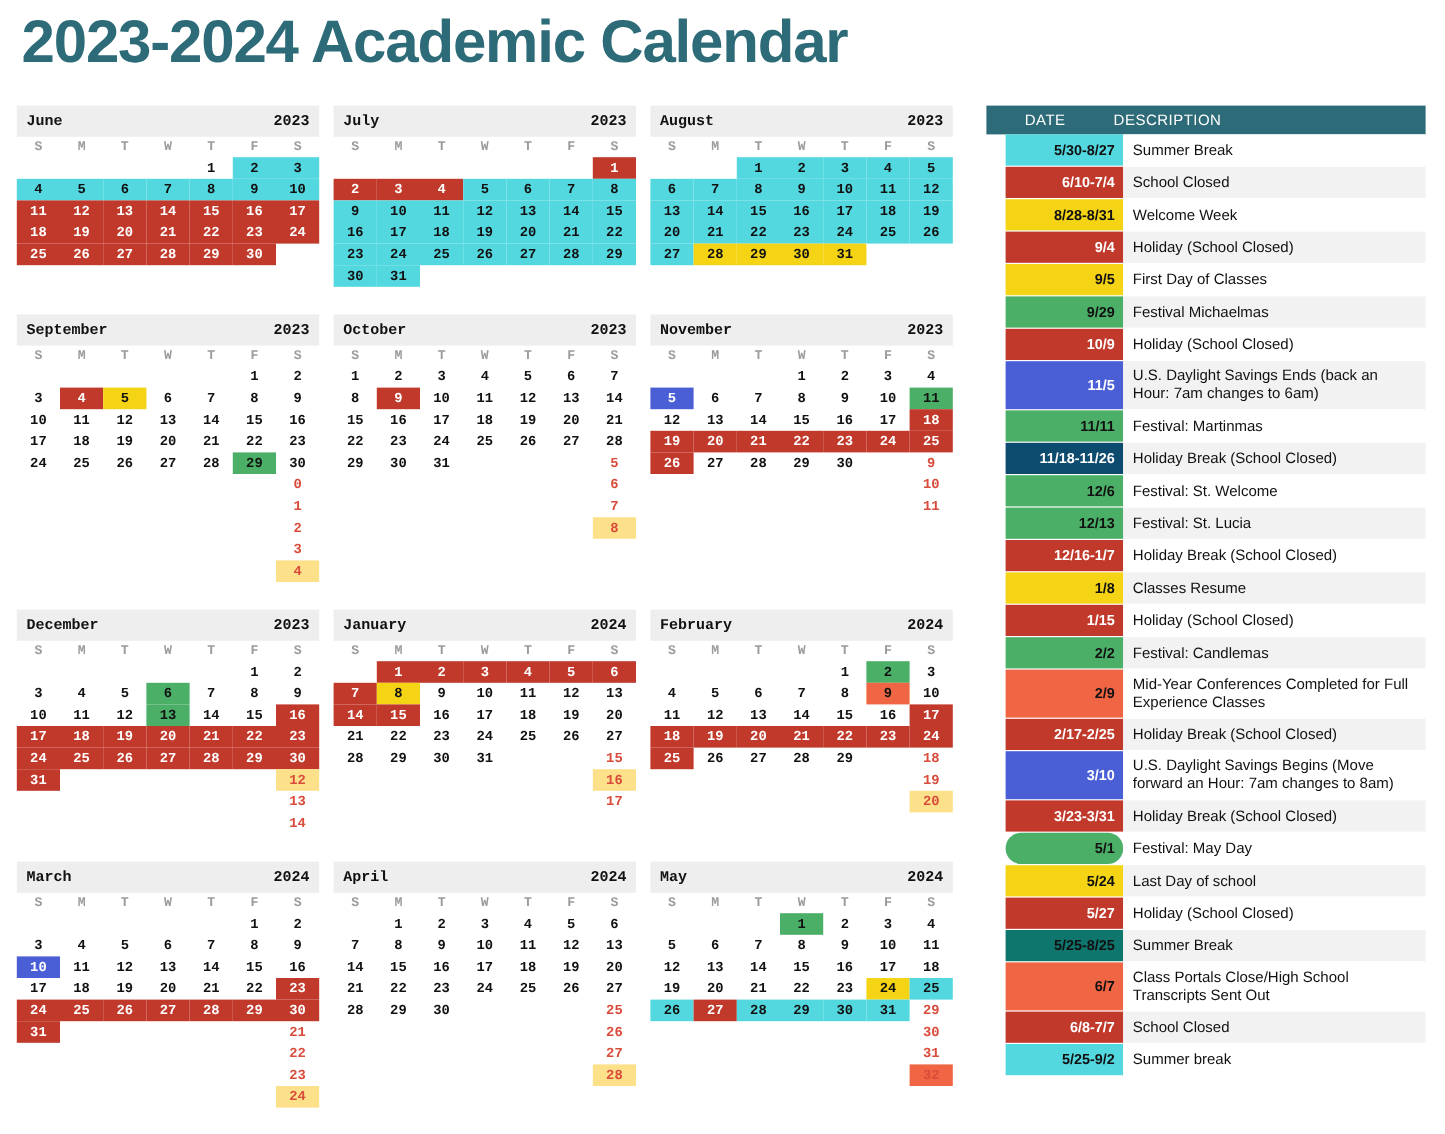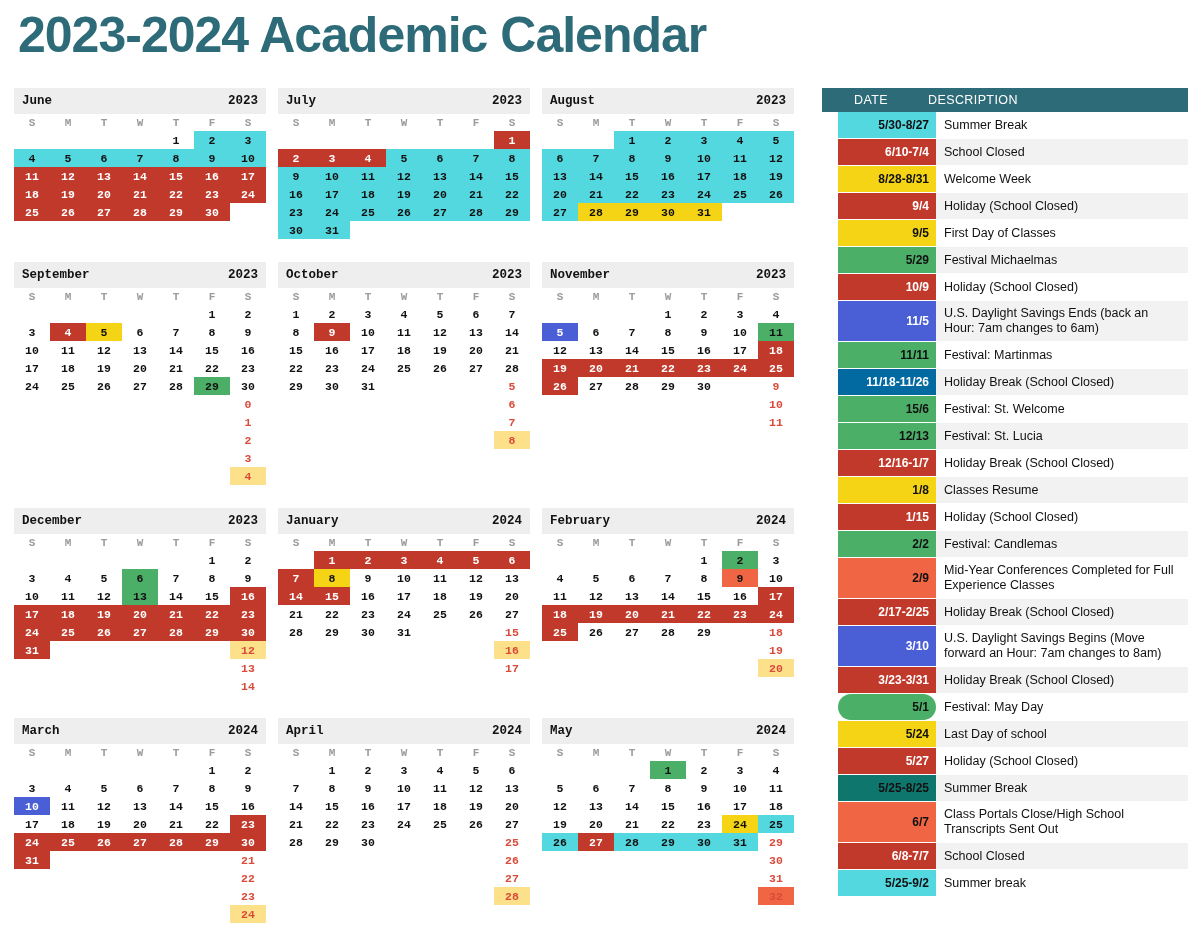--- a/index.html
+++ b/index.html
@@ -990,41 +990,41 @@
         </div>
         <div class="legend-row alt">
           <div class="c-date" style="background: rgb(192, 57, 43); color: rgb(255, 255, 255);">9/4</div>
           <div class="c-desc">Holiday (School Closed)</div>
         </div>
         <div class="legend-row plain">
           <div class="c-date" style="background: rgb(245, 212, 22);">9/5</div>
           <div class="c-desc">First Day of Classes</div>
         </div>
         <div class="legend-row alt">
-          <div class="c-date" style="background: rgb(76, 175, 104);">5/29</div>
+          <div class="c-date" style="background: rgb(76, 175, 104);">9/29</div>
           <div class="c-desc">Festival Michaelmas</div>
         </div>
         <div class="legend-row plain">
           <div class="c-date" style="background: rgb(192, 57, 43); color: rgb(255, 255, 255);">10/9</div>
           <div class="c-desc">Holiday (School Closed)</div>
         </div>
         <div class="legend-row alt">
           <div class="c-date" style="background: rgb(74, 95, 214); color: rgb(255, 255, 255);">11/5</div>
           <div class="c-desc">U.S. Daylight Savings Ends (back an Hour: 7am changes to 6am)</div>
         </div>
         <div class="legend-row plain">
           <div class="c-date" style="background: rgb(76, 175, 104);">11/11</div>
           <div class="c-desc">Festival: Martinmas</div>
         </div>
         <div class="legend-row alt">
-          <div class="c-date" style="background: #0369a1; color: rgb(255, 255, 255);">11/18-11/26</div>
+          <div class="c-date" style="background: #0c4a6e; color: rgb(255, 255, 255);">11/18-11/26</div>
           <div class="c-desc">Holiday Break (School Closed)</div>
         </div>
         <div class="legend-row plain">
-          <div class="c-date" style="background: rgb(76, 175, 104);">15/6</div>
+          <div class="c-date" style="background: rgb(76, 175, 104);">12/6</div>
           <div class="c-desc">Festival: St. Welcome</div>
         </div>
         <div class="legend-row alt">
           <div class="c-date" style="background: rgb(76, 175, 104);">12/13</div>
           <div class="c-desc">Festival: St. Lucia</div>
         </div>
         <div class="legend-row plain">
           <div class="c-date" style="background: rgb(192, 57, 43); color: rgb(255, 255, 255);">12/16-1/7</div>
           <div class="c-desc">Holiday Break (School Closed)</div>
         </div>

